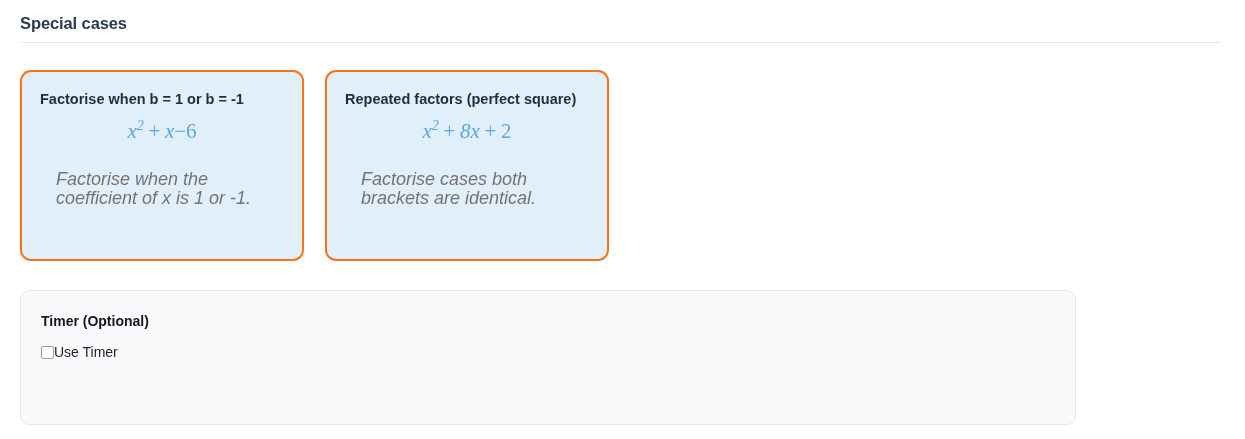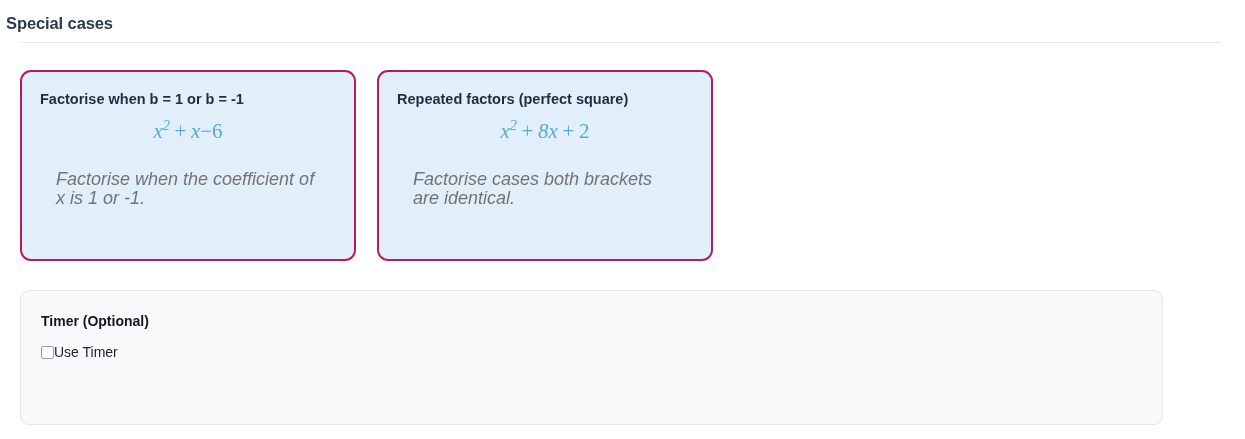--- a/index.html
+++ b/index.html
@@ -13,21 +13,21 @@
     font-family: "Liberation Sans", sans-serif;
     -webkit-font-smoothing: antialiased;
     overflow: hidden;
   }
 
   .page { position: relative; width: 1245px; height: 439px; }
 
   
   .section-heading {
     position: absolute;
-    left: 6px; top: 12px;
+    left: 20px; top: 12px;
     font-size: 16.5px;
     font-weight: bold;
     color: #2b3a4f;
     letter-spacing: -0.1px;
     line-height: 22px;
   }
   .section-divider {
     position: absolute;
     left: 20px; top: 42px;
     width: 1201px; height: 1px;
@@ -35,24 +35,24 @@
   }
 
   
   .card-grid {
     position: absolute;
     left: 20px; top: 70px;
     display: flex;
     gap: 21px;
   }
   .case-card {
-    width: 336px;
+    width: 284px;
     height: 191px;
     background: #e1effb;
-    border: 2px solid #be185d;
+    border: 2px solid #f97316;
     border-radius: 11px;
     padding: 16px 18px 14px 18px;
     display: flex;
     flex-direction: column;
   }
   .case-title {
     font-size: 14.5px;
     font-weight: bold;
     color: #1f2d3d;
     line-height: 22px;
@@ -81,21 +81,21 @@
     font-style: italic;
     color: #737373;
     line-height: 19px;
     margin: 16px;
   }
 
   
   .timer-panel {
     position: absolute;
     left: 20px; top: 290px;
-    width: 1143px;
+    width: 1056px;
     height: 135px;
     background: #f8f9fa;
     border: 1px solid #e5e7eb;
     border-radius: 9px;
     padding: 20px 20px 0 20px;
   }
   .timer-title {
     font-size: 14px;
     font-weight: bold;
     color: #15181c;

